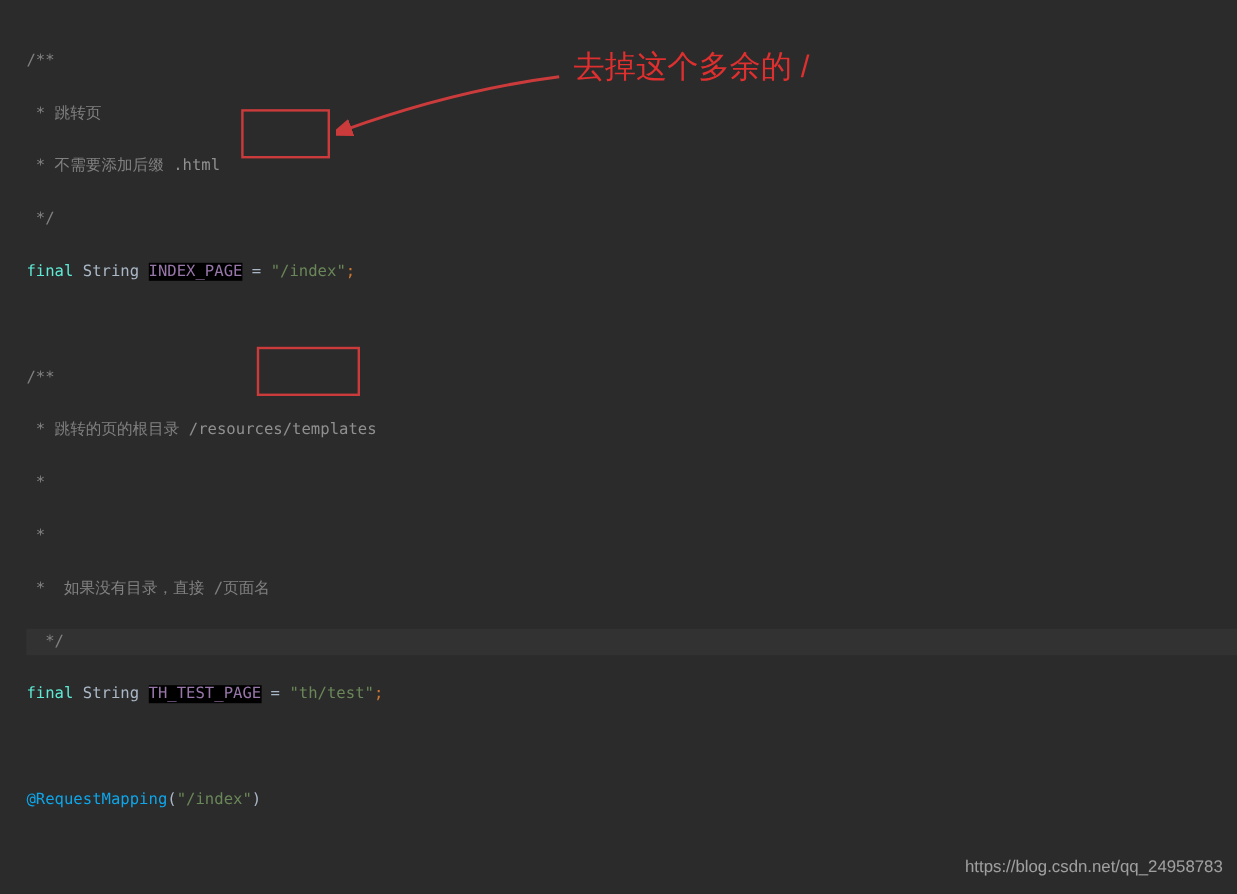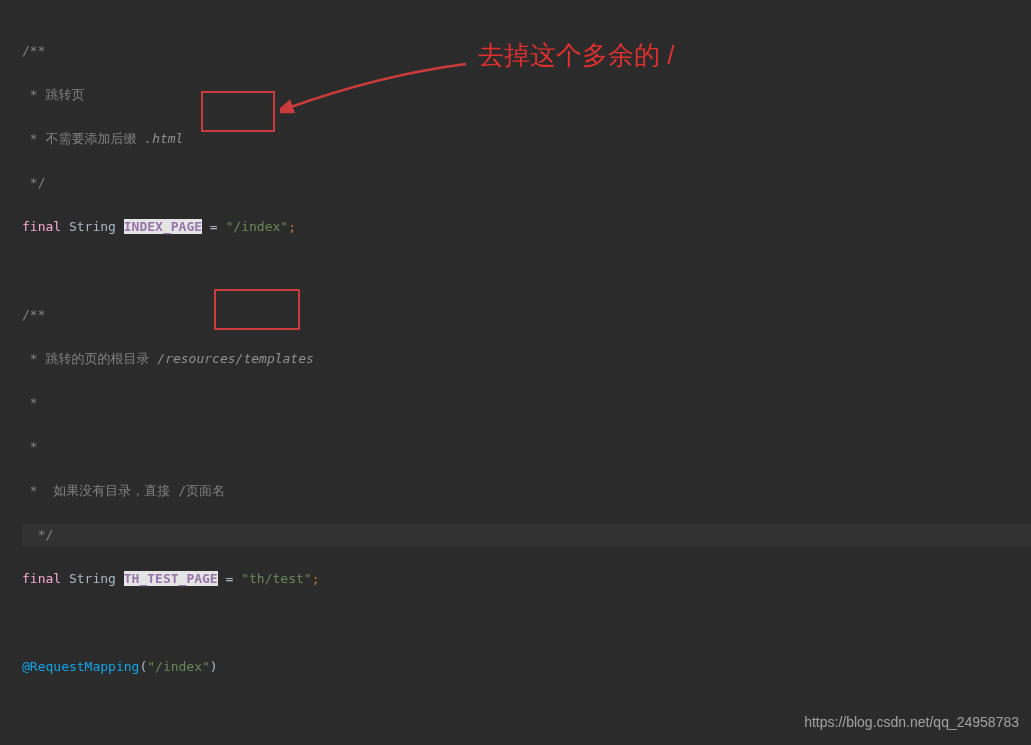--- a/index.html
+++ b/index.html
@@ -14,24 +14,24 @@
     height: 745px;
     overflow: hidden;
     position: relative;
   }
   .editor {
     padding: 18px 0 0 22px;
     white-space: pre;
     position: relative;
   }
   .comment { color: #808080; }
-  .comment-highlight { color: #909090; font-style: italic; }
-  .kw { color: #f9a8d4; }
+  .comment-highlight { color: #909090; }
+  .kw { color: #5eead4; }
   .typ { color: #a9b7c6; }
-  .field-bg { background:#e5e5e5; color:#9876aa; padding:0 0px;font-weight:bold; }
+  .field-bg { background:#000000; color:#9876aa; padding:0 0px; }
   .str { color:#6a8759; }
   .anno { color:#0ea5e9; }
   .op { color:#a9b7c6; }
   .semi { color:#cc7832; }
   .line { display:block; }
   .highlight-line { background:#323232; display:block; width:100%; }
   .redbox1 { position:absolute; border:2px solid #cc3b3b; top:91px; left:201px; width:70px; height:37px; pointer-events:none; }
   .redbox2 { position:absolute; border:2px solid #cc3b3b; top:289px; left:214px; width:82px; height:37px; pointer-events:none; }
   .callout { position:absolute; top:44px; left:478px; color:#e02f2f; font-family: "Microsoft YaHei","SimSun",sans-serif; font-size:26px; white-space:nowrap; }
   .arrow { position:absolute; top:60px; left:280px; width:190px; height:60px; pointer-events:none; }

